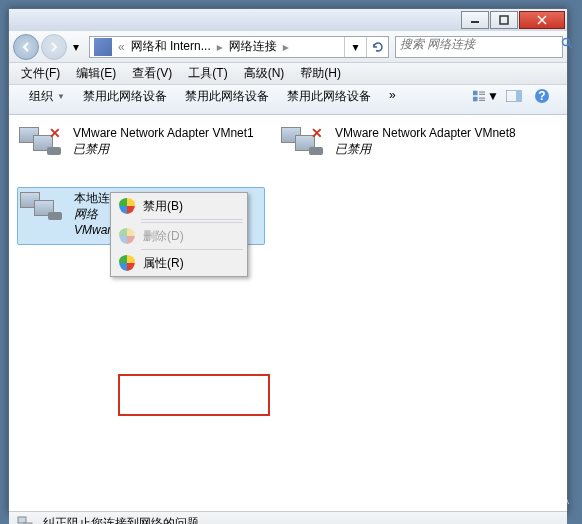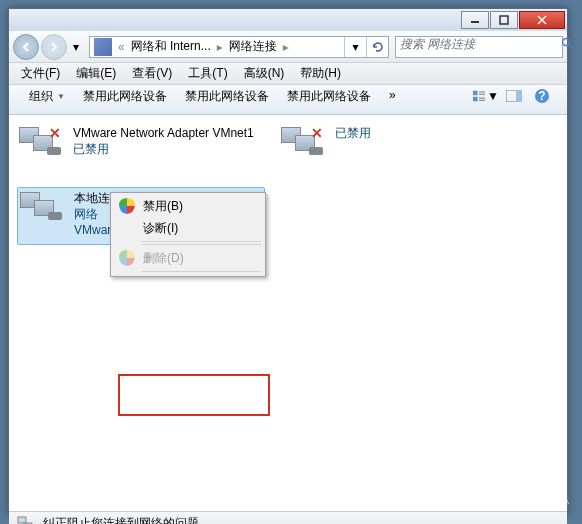--- a/index.html
+++ b/index.html
@@ -37,23 +37,23 @@
 .content { position: relative; height: 396px; background: #fff; overflow: hidden; padding: 8px; }
 .adapter { position: absolute; width: 248px; height: 58px; display: flex; align-items: flex-start; gap: 8px; padding: 2px; }
 .adapter.selected { background: #cde6f7; border: 1px solid #7ab4e0; border-radius: 2px; }
 .adapter-icon { width: 46px; height: 40px; flex-shrink: 0; position: relative; }
 .adapter-icon .mon { width: 20px; height: 16px; background: linear-gradient(#c8d8e8, #a0b0c0); border: 1px solid #888; position: absolute; }
 .adapter-icon .mon.m1 { left: 0; top: 2px; }
 .adapter-icon .mon.m2 { left: 14px; top: 10px; }
 .adapter-icon .cable { position: absolute; left: 28px; top: 22px; width: 14px; height: 8px; background: #808890; border-radius: 2px; }
 .adapter-icon .x { position: absolute; left: 30px; top: 0; color: #c83828; font-weight: bold; font-size: 14px; }
 .adapter-info { line-height: 16px; }
-.adapter-status { color: #0c4a6e; }
-
-.ctxmenu { position: absolute; left: 110px; top: 192px; width: 156px; background: #f0f0f0; border: 1px solid #a0a4a8; box-shadow: 2px 2px 4px rgba(0,0,0,0.3); padding: 2px; z-index: 10; }
+.adapter-status { color: #000000; font-style: italic; }
+
+.ctxmenu { position: absolute; left: 110px; top: 192px; width: 138px; background: #f0f0f0; border: 1px solid #a0a4a8; box-shadow: 2px 2px 4px rgba(0,0,0,0.3); padding: 2px; z-index: 10; }
 .ctxitem { height: 22px; display: flex; align-items: center; padding-left: 30px; position: relative; cursor: pointer; }
 .ctxitem.disabled { color: #a0a0a0; cursor: default; }
 .ctxsep { height: 1px; background: #d0d4d8; margin: 2px 2px 2px 28px; }
 .ctxicon { position: absolute; left: 6px; width: 16px; height: 16px; }
 .shield { background: conic-gradient(#ffd040 0 25%, #e04030 25% 50%, #4090e0 50% 75%, #40b040 75% 100%); border-radius: 50% 50% 50% 50% / 40% 40% 60% 60%; }
 
 .redbox { position: absolute; left: 118px; top: 374px; width: 152px; height: 42px; border: 2px solid #d03020; z-index: 11; pointer-events: none; }
 
 .statusbar { height: 24px; background: linear-gradient(#f4f6f8, #e4e8ec); border-top: 1px solid #c8ccd0; display: flex; align-items: center; padding: 0 8px; gap: 8px; }
 .sb-icon { width: 18px; height: 18px; position: relative; }
@@ -183,20 +183,21 @@
     </div>
 
     <div class="adapter" style="left:270px; top:8px;">
       <div class="adapter-icon">
         <div class="mon m1"></div>
           <div class="mon m2"></div>
           <div class="cable"></div>
           <div class="x">✕</div>
       </div>
       <div class="adapter-info">
+        <div>VMware Network Adapter VMnet8</div>
         <div class="adapter-status">已禁用</div>
       </div>
     </div>
 
     <div class="adapter selected" style="left:8px; top:72px;">
       <div class="adapter-icon">
         <div class="mon m1"></div>
           <div class="mon m2"></div>
           <div class="cable"></div>
       </div>
@@ -218,30 +219,31 @@
     <span>纠正阻止您连接到网络的问题。</span>
   </div>
 
 </div>
 
 <div class="ctxmenu">
   <div class="ctxitem">
     <div class="ctxicon shield"></div>
     <span>禁用(B)</span>
   </div>
-  <div class="ctxitem">
-      <span>诊断(I)</span>
-    </div>
   <div class="ctxsep"></div>
   <div class="ctxsep"></div>
   <div class="ctxitem disabled">
     <div class="ctxicon shield" style="opacity:0.4"></div>
     <span>删除(D)</span>
   </div>
   <div class="ctxsep"></div>
+  <div class="ctxitem">
+    <div class="ctxicon shield"></div>
+    <span>属性(R)</span>
+  </div>
 </div>
 
 <div class="redbox"></div>
 
 <div class="watermark">
   <div class="wm-logo"></div>
   <div>
     <div>系统之家</div>
     <div style="font-size:9px; letter-spacing:1px;">XITONGZHIJIA</div>
   </div>

